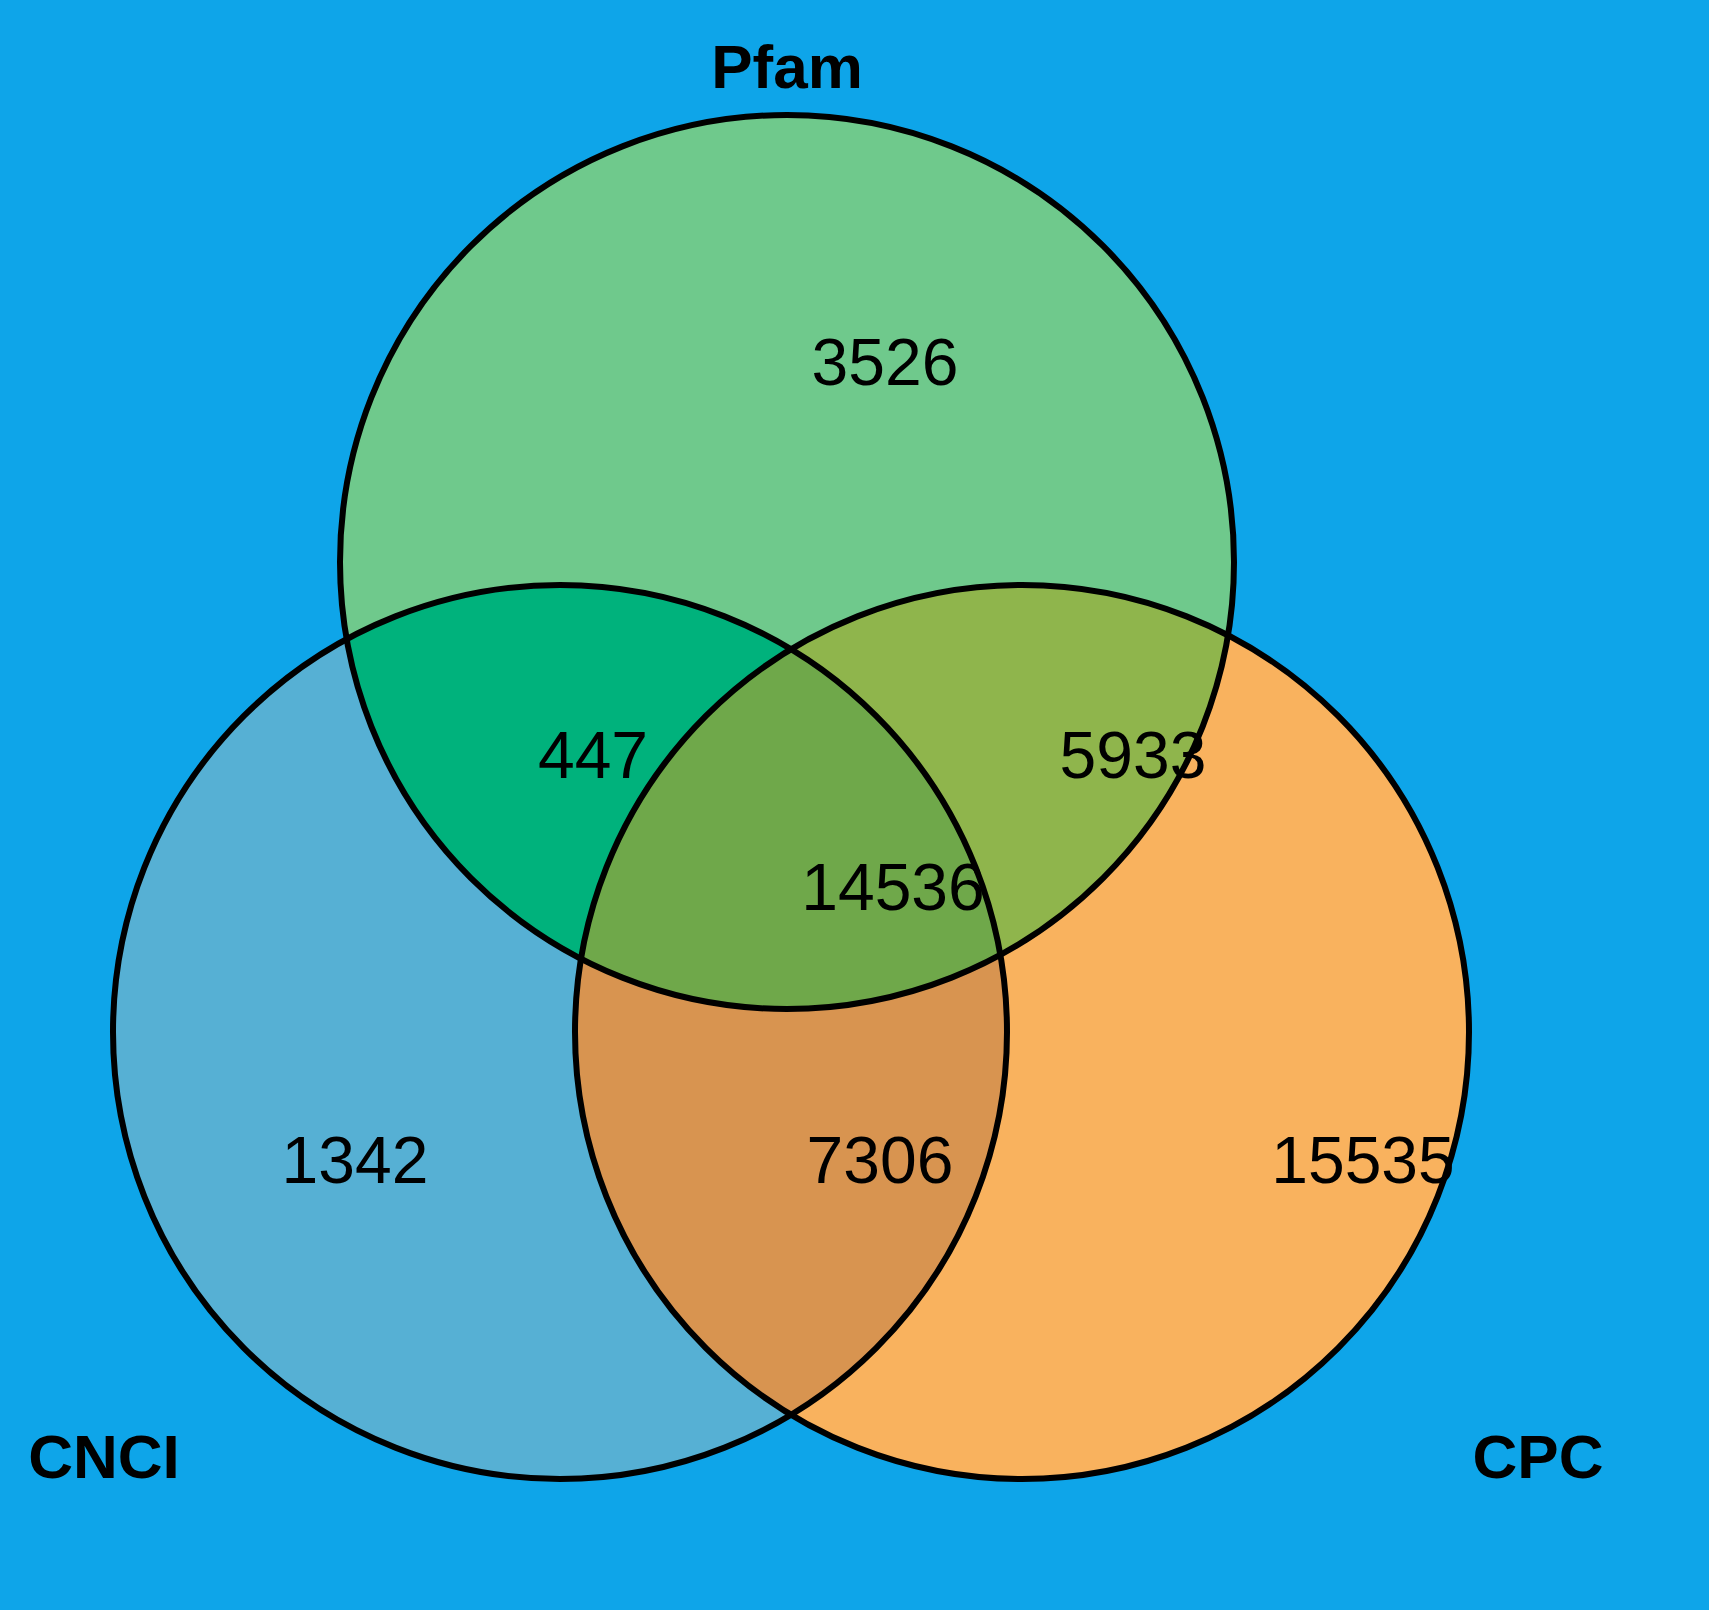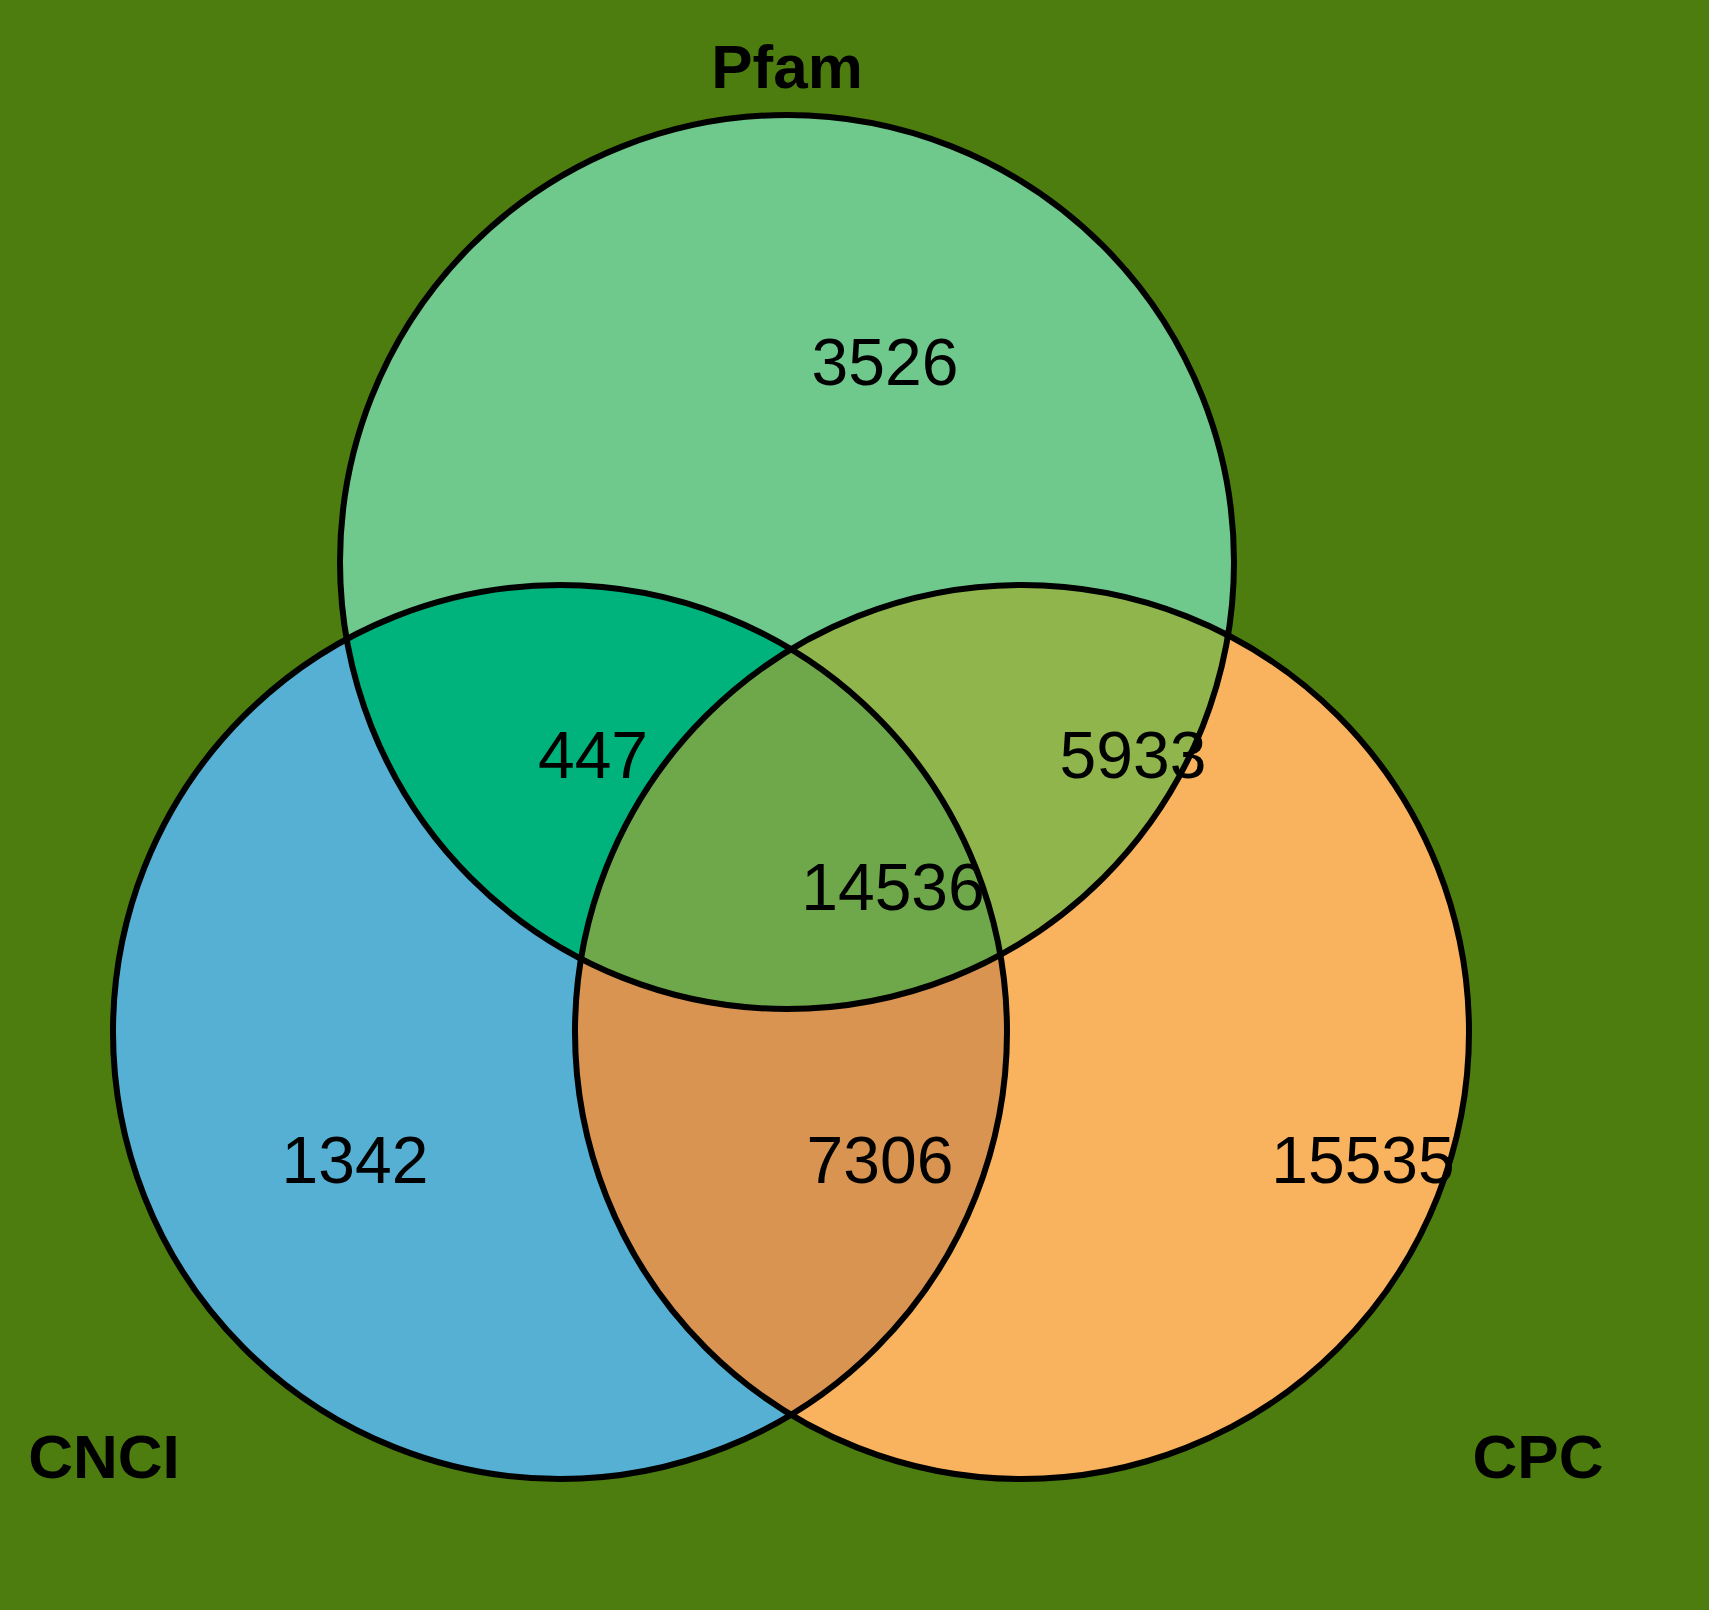--- a/index.html
+++ b/index.html
@@ -10,21 +10,21 @@
   body {
     width: 1709px;
     height: 1610px;
     overflow: hidden;
     font-family: "Liberation Sans", sans-serif;
   }
   #venn-root {
     position: relative;
     width: 1709px;
     height: 1610px;
-    background: #4d7c0f;
+    background: #0ea5e9;
   }
   svg.venn-svg {
     position: absolute;
     left: 0;
     top: 0;
     width: 1709px;
     height: 1610px;
     display: block;
   }
   .set-label {

